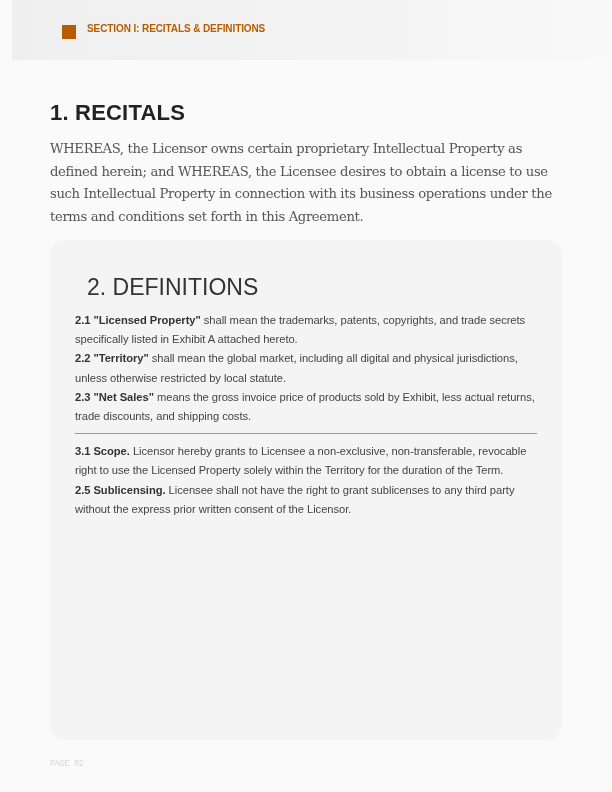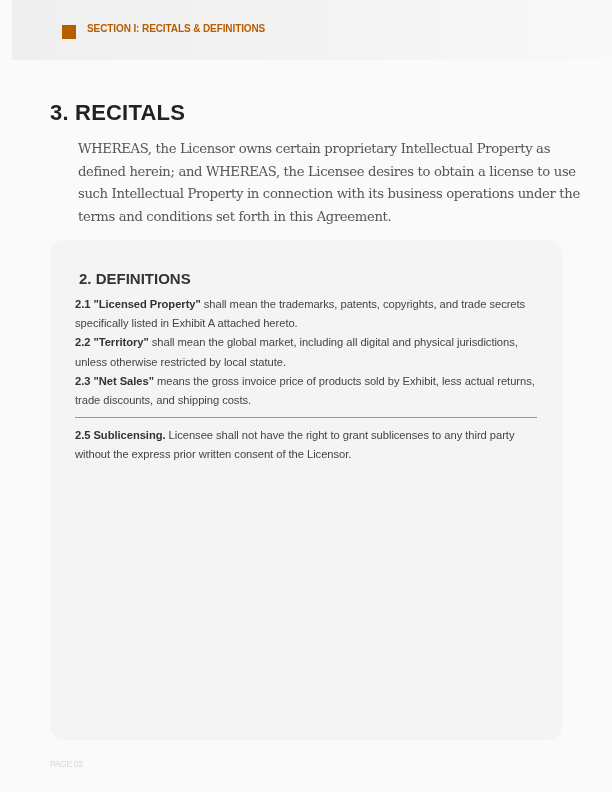--- a/index.html
+++ b/index.html
@@ -28,63 +28,63 @@
       position: absolute; left: 50px; top: 100px;
       font-family: "Liberation Sans", sans-serif;
       font-weight: bold; font-size: 22px; color: #222;
       letter-spacing: 0.2px;
     }
     .recitals {
       position: absolute; left: 50px; top: 138px; width: 515px;
       font-family: "DejaVu Serif", serif;
       font-size: 13.2px; line-height: 22.5px; color: #555;
       letter-spacing: -0.35px;
-      margin-left: 28px;
     }
     .card {
       position: absolute; left: 50px; top: 240px; width: 512px; height: 500px;
       background: #f4f4f4; border-radius: 14px;
     }
     .card .inner { position: absolute; left: 25px; top: 25px; width: 465px; }
     .sec-title {
       font-family: "Liberation Sans", sans-serif;
-      font-weight: bold; font-size: 15px; color: #333; margin: 4px;
+      font-weight: normal; font-size: 23px; color: #333; margin: 12px;
       line-height: 20px;
     }
     .clause {
       font-family: "Liberation Sans", sans-serif;
       font-size: 11.2px; line-height: 19.2px; color: #444; margin: 0;
       letter-spacing: -0.05px;
     }
     .clause b { color: #333; }
     .divider { border: 0; border-top: 1.5px solid #999; margin: 7px 0 8px 0; width: 462px; }
     .footer {
       position: absolute; left: 50px; top: 759px;
-      font-family: Liberation Sans, sans-serif; font-size: 8.5px; color: #d6d6d6;
+      font-family: Liberation Mono, monospace; font-size: 8.5px; color: #d6d6d6;
       letter-spacing: -0.3px;
     }
   </style>
 </head>
 <body>
 
 <div class="header">
   <div class="marker"></div>
   <div class="label">SECTION I: RECITALS &amp; DEFINITIONS</div>
 </div>
 
-<div class="h1">3. RECITALS</div>
+<div class="h1">1. RECITALS</div>
 <div class="recitals">WHEREAS, the Licensor owns certain proprietary Intellectual Property as defined herein; and WHEREAS, the Licensee desires to obtain a license to use such Intellectual Property in connection with its business operations under the terms and conditions set forth in this Agreement.</div>
 
 <div class="card">
   <div class="inner">
     <h2 class="sec-title">2. DEFINITIONS</h2>
     <div style="height:2px"></div>
     <p class="clause"><b>2.1 "Licensed Property"</b><span> shall mean the trademarks, patents, copyrights, and trade secrets specifically listed in Exhibit A attached hereto.</span></p>
     <p class="clause"><b>2.2 "Territory"</b><span> shall mean the global market, including all digital and physical jurisdictions, unless otherwise restricted by local statute.</span></p>
     <p class="clause"><b>2.3 "Net Sales"</b><span> means the gross invoice price of products sold by Exhibit, less actual returns, trade discounts, and shipping costs.</span></p>
 
     <hr class="divider">
 
+    <p class="clause"><b>3.1 Scope.</b><span> Licensor hereby grants to Licensee a non-exclusive, non-transferable, revocable right to use the Licensed Property solely within the Territory for the duration of the Term.</span></p>
     <p class="clause"><b>2.5 Sublicensing.</b><span> Licensee shall not have the right to grant sublicenses to any third party without the express prior written consent of the Licensor.</span></p>
   </div>
 </div>
 
 <div class="footer">PAGE 02</div>
 
 </body></html>

